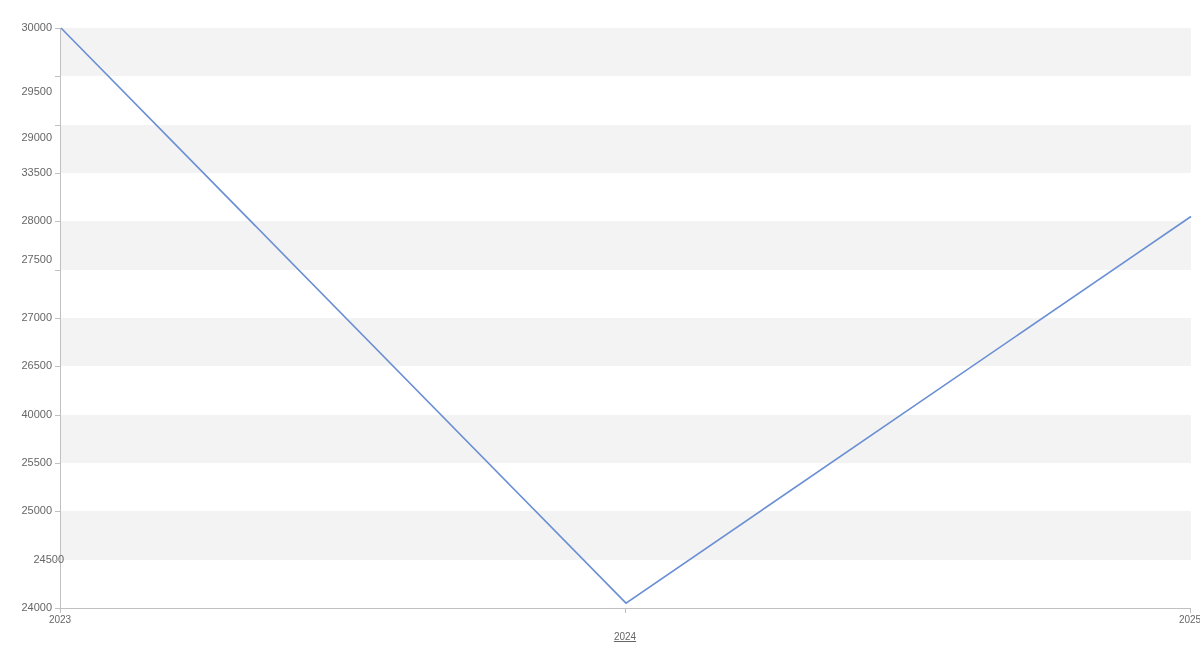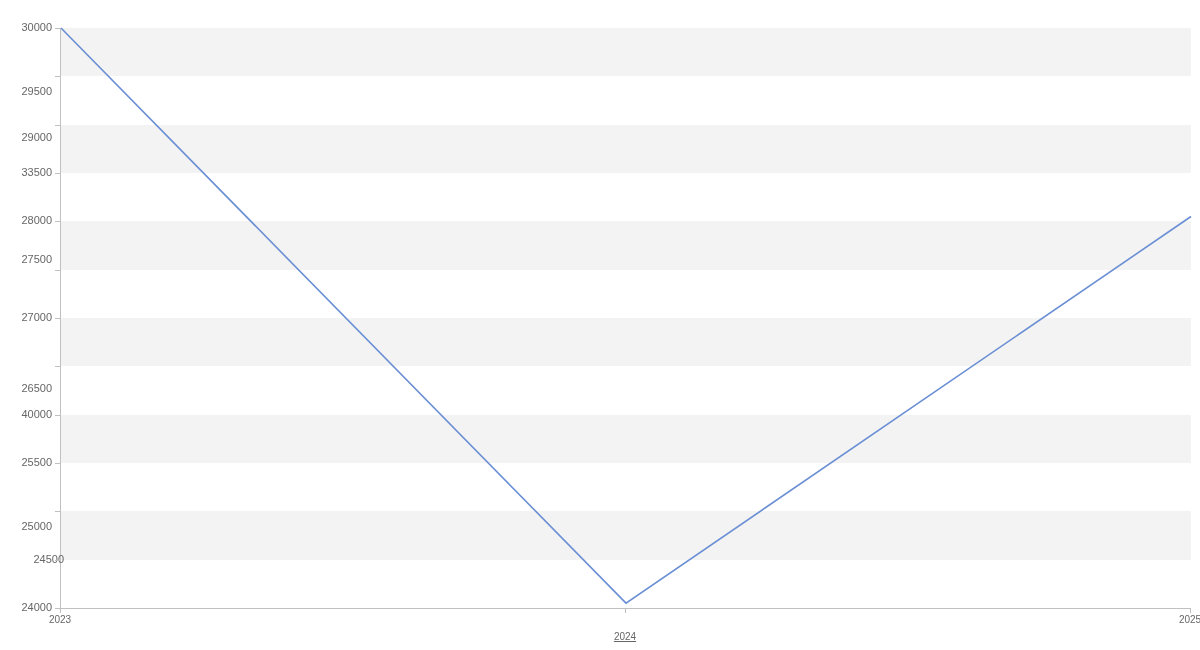--- a/index.html
+++ b/index.html
@@ -89,27 +89,27 @@
       <div class="grid-band" style="top: 483.333px; height: 48.3333px; background: rgb(243, 243, 243);"></div>
       <div class="grid-band" style="top: 531.667px; height: 48.3333px; background: rgb(255, 255, 255);"></div>
       <svg class="line-layer" width="1130" height="580">
         <path d="M0 0 L565 575.1666666666666 L1130 188.5" fill="none" stroke="#6a8fd4" stroke-width="1.6"></path>
       </svg>
     </div>
 <div class="y-label" style="left: 10px; top: 601px; width: 42px;">24000</div>
     <div class="tick-y" style="left: 55px; top: 608px;"></div>
     <div class="y-label" style="left: 22px; top: 552.667px; width: 42px;">24500</div>
     <div class="tick-y" style="left: 55px; top: 559.667px;"></div>
-    <div class="y-label" style="left: 10px; top: 504.333px; width: 42px; margin-top: 16px;">25000</div>
+    <div class="y-label" style="left: 10px; top: 504.333px; width: 42px;">25000</div>
     <div class="tick-y" style="left: 55px; top: 511.333px;"></div>
     <div class="y-label" style="left: 10px; top: 456px; width: 42px;">25500</div>
     <div class="tick-y" style="left: 55px; top: 463px;"></div>
     <div class="y-label" style="left: 10px; top: 407.667px; width: 42px;">40000</div>
     <div class="tick-y" style="left: 55px; top: 414.667px;"></div>
-    <div class="y-label" style="left: 10px; top: 359.333px; width: 42px; margin-top: 23px;">26500</div>
+    <div class="y-label" style="left: 10px; top: 359.333px; width: 42px;">26500</div>
     <div class="tick-y" style="left: 55px; top: 366.333px;"></div>
     <div class="y-label" style="left: 10px; top: 311px; width: 42px;">27000</div>
     <div class="tick-y" style="left: 55px; top: 318px;"></div>
     <div class="y-label" style="left: 10px; top: 253px; width: 42px;">27500</div>
     <div class="tick-y" style="left: 55px; top: 269.667px;"></div>
     <div class="y-label" style="left: 10px; top: 214.333px; width: 42px;">28000</div>
     <div class="tick-y" style="left: 55px; top: 221.333px;"></div>
     <div class="y-label" style="left: 10px; top: 166px; width: 42px;">33500</div>
     <div class="tick-y" style="left: 55px; top: 173px;"></div>
     <div class="y-label" style="left: 10px; top: 131px; width: 42px; text-align: right;">29000</div>

